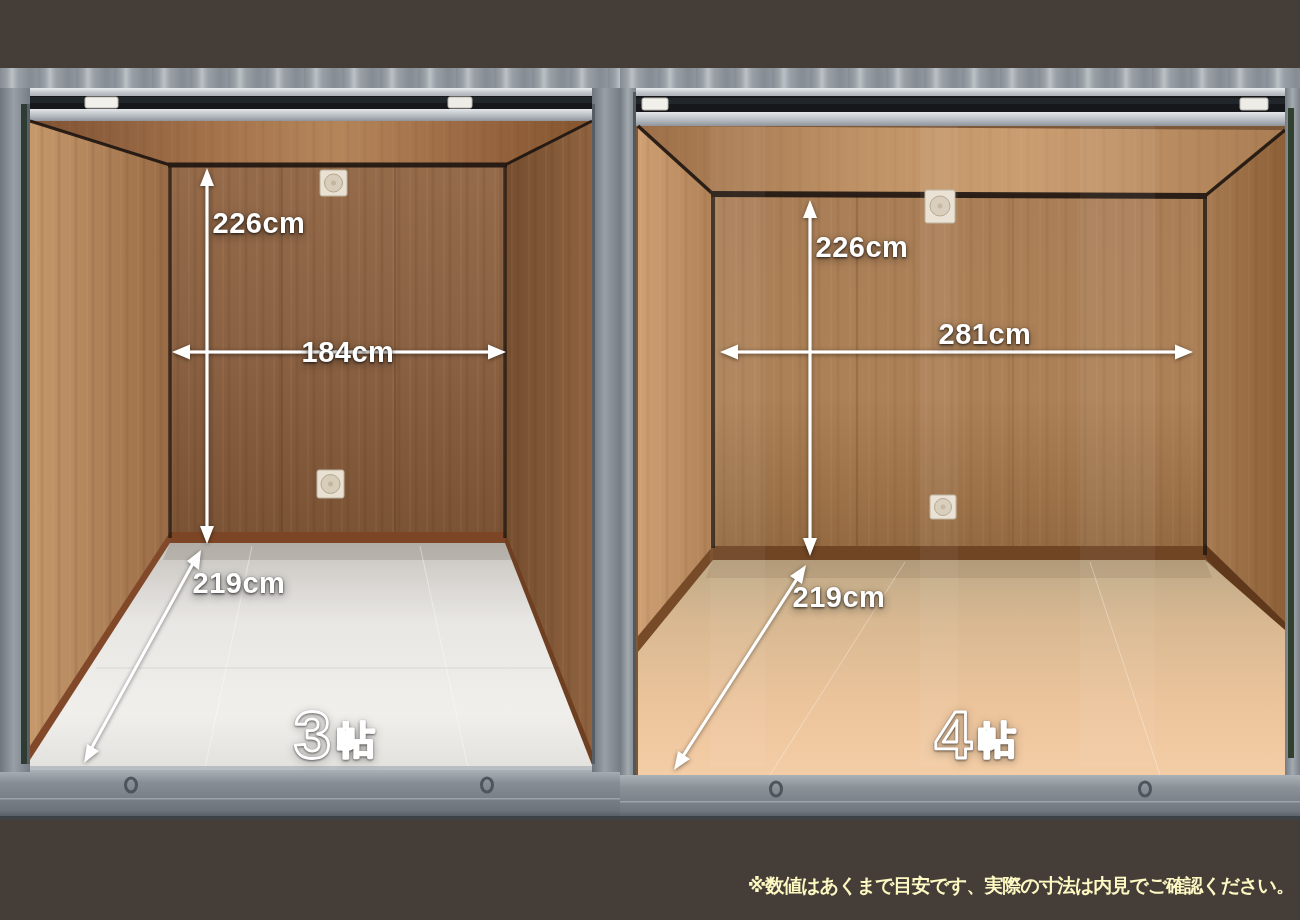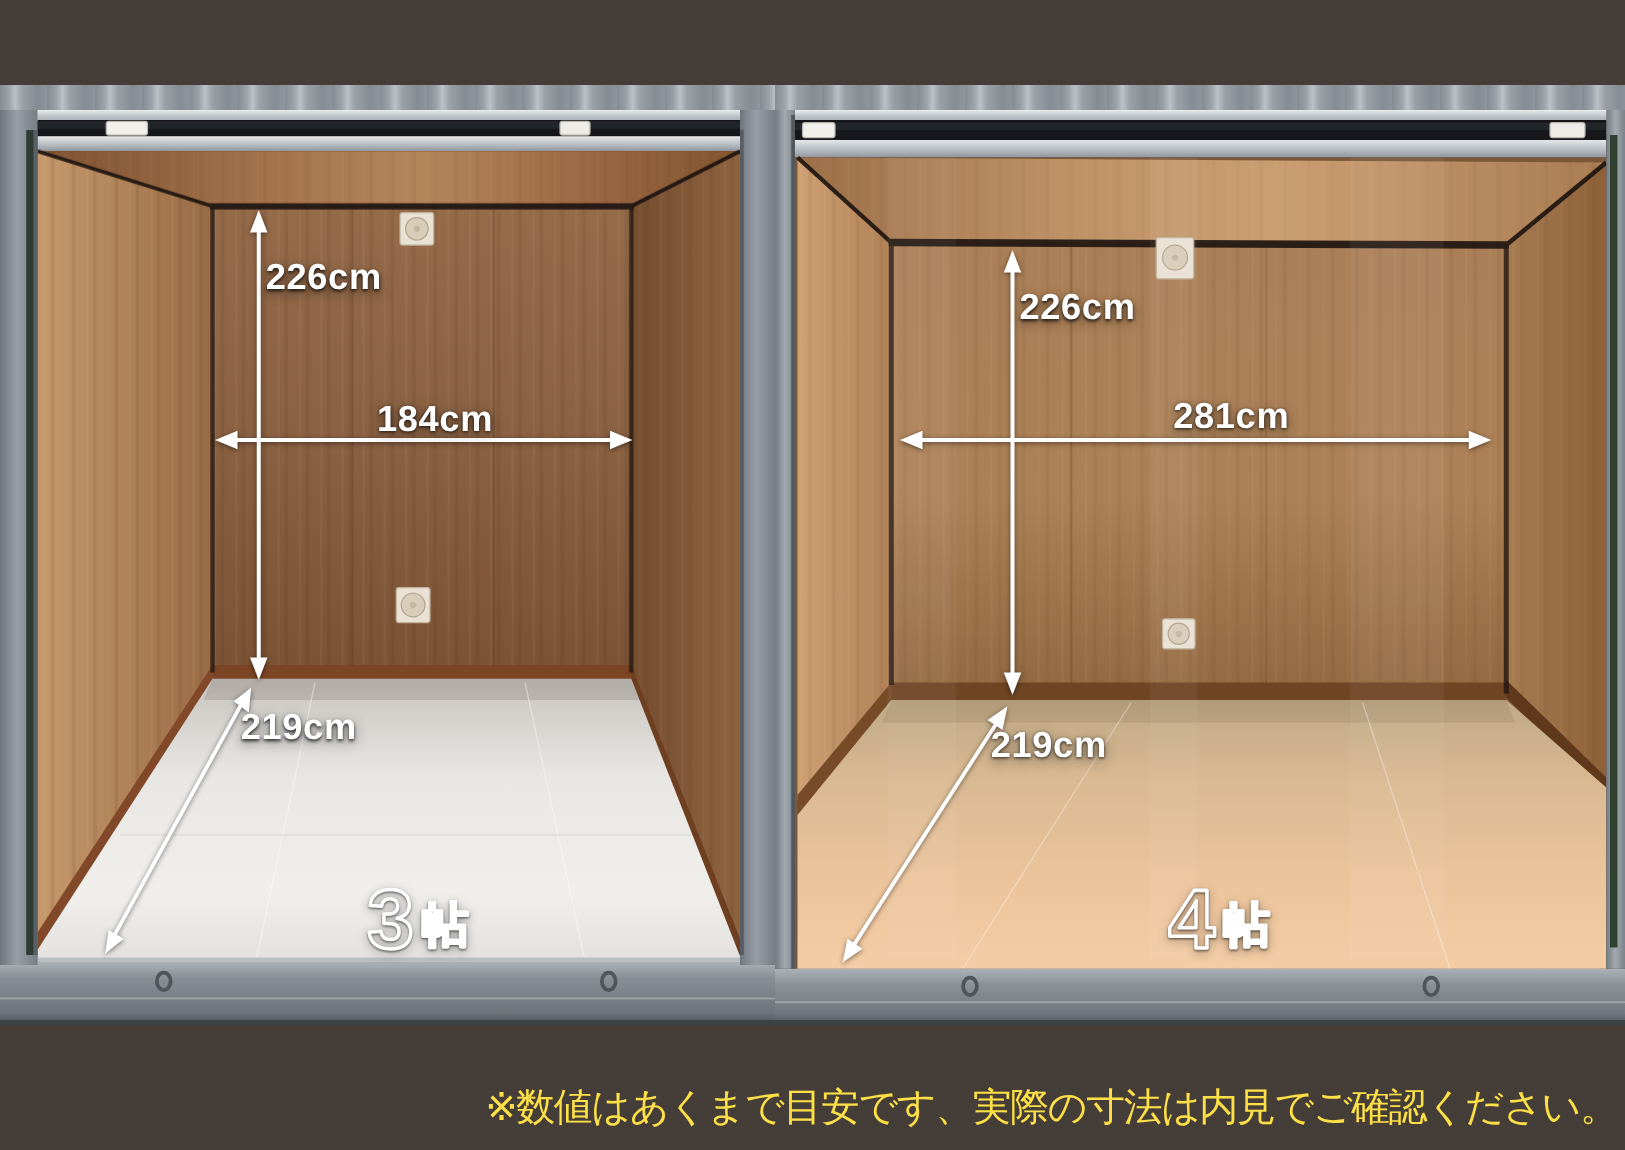--- a/index.html
+++ b/index.html
@@ -23,21 +23,21 @@
     background:linear-gradient(#e8ebed,#bfc4c9 55%,#a6acb2);
   }
   .scene{position:absolute;left:0;top:0;}
   .dim{
     position:absolute;transform:translate(-50%,-50%);
     color:#ffffff;font-weight:bold;font-size:29px;letter-spacing:.5px;white-space:nowrap;
     text-shadow:0 1px 3px rgba(0,0,0,.8),0 3px 10px rgba(0,0,0,.45);
   }
   .disclaimer{
     position:absolute;right:6px;top:864px;height:44px;line-height:44px;
-    color:#fde047;font-weight:normal;font-size:31px;letter-spacing:-1px;white-space:nowrap;
+    color:#fef9c3;font-weight:bold;font-size:19px;letter-spacing:-1px;white-space:nowrap;
   }
 </style>
 </head>
 <body>
 
 <div class="canvas">
 
   <div class="photo photo-left">
     <div class="corrugation"></div>
     <div class="rail-light"></div>
@@ -171,21 +171,21 @@
         <polygon points="84,695 87,676 99,683"></polygon>
       </g>
 
       <g fill="none" stroke="#ffffff" stroke-linejoin="round" font-family="Liberation Sans, DejaVu Sans, sans-serif" font-weight="bold" style="filter:drop-shadow(0 1px 1px rgba(0,0,0,0.55)) drop-shadow(0 2px 4px rgba(0,0,0,0.3))">
         <text x="331" y="690" text-anchor="end" font-size="67" stroke-width="2.8">3</text>
         <text x="337" y="685" font-size="38" stroke-width="2.2">帖</text>
       </g>
     </svg>
 
     <div class="dim" style="left:259px;top:155px">226cm</div>
-    <div class="dim" style="left:348px;top:268px">184cm</div>
+    <div class="dim" style="left:348px;top:284px">184cm</div>
     <div class="dim" style="left:239px;top:515px">219cm</div>
   </div>
 
   <div class="photo photo-right">
     <div class="corrugation"></div>
     <div class="rail-light"></div>
 
     <svg class="scene" width="680" height="752" viewBox="0 0 680 752">
       <defs>
         <linearGradient id="R_post" x1="0" y1="0" x2="1" y2="0">

